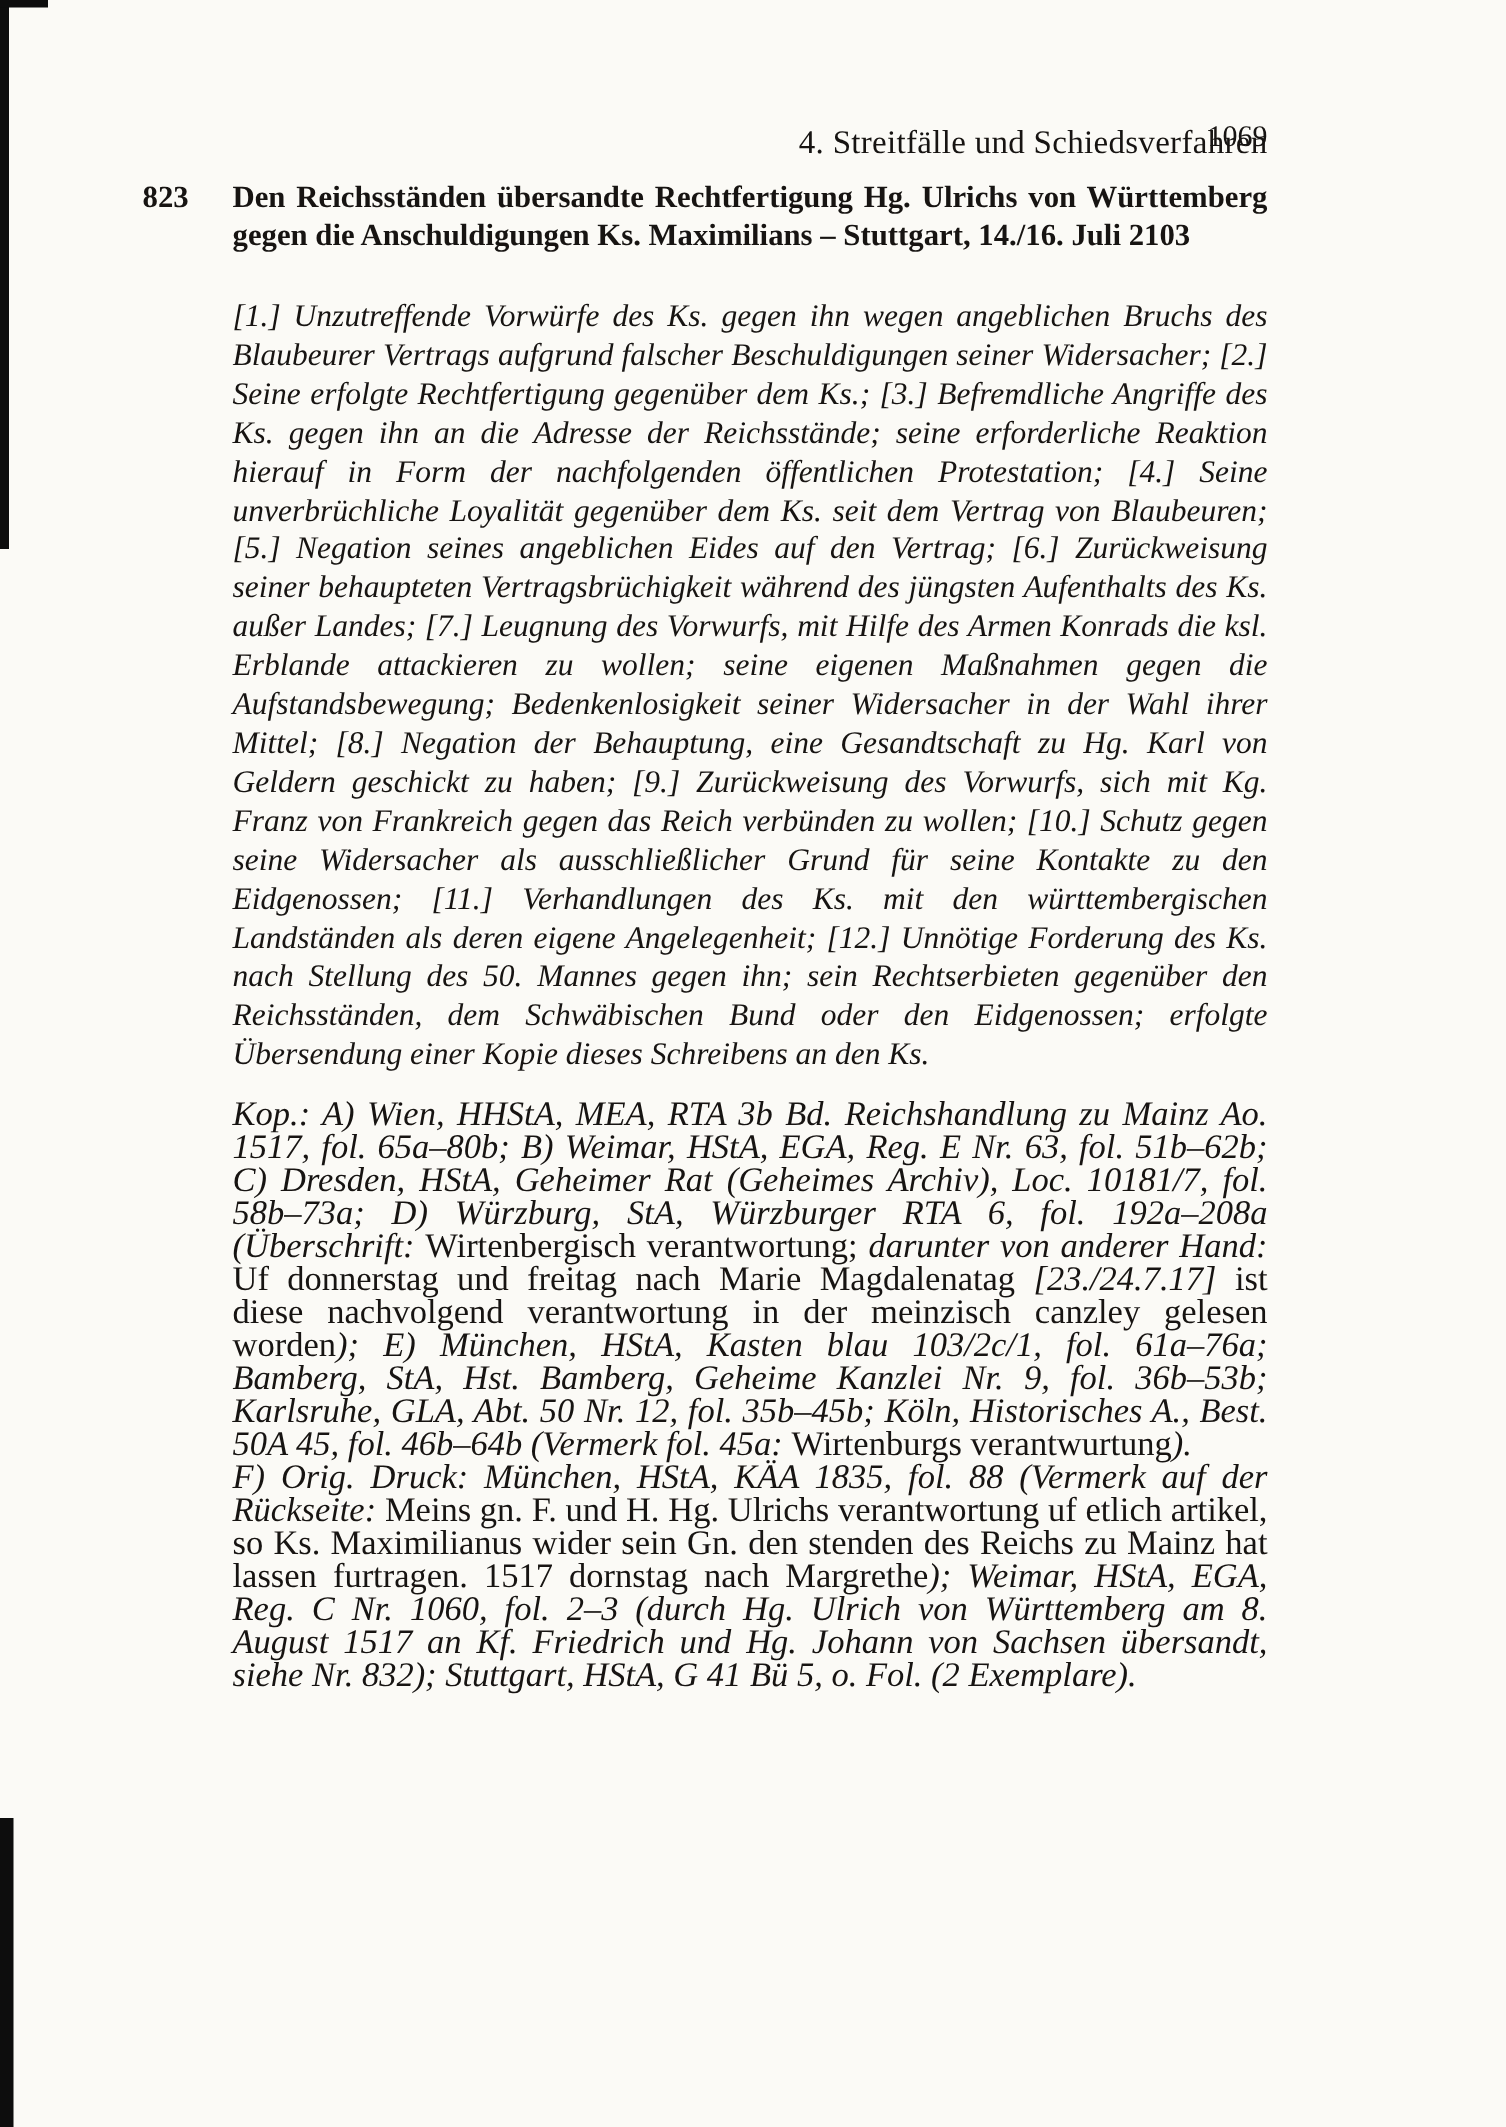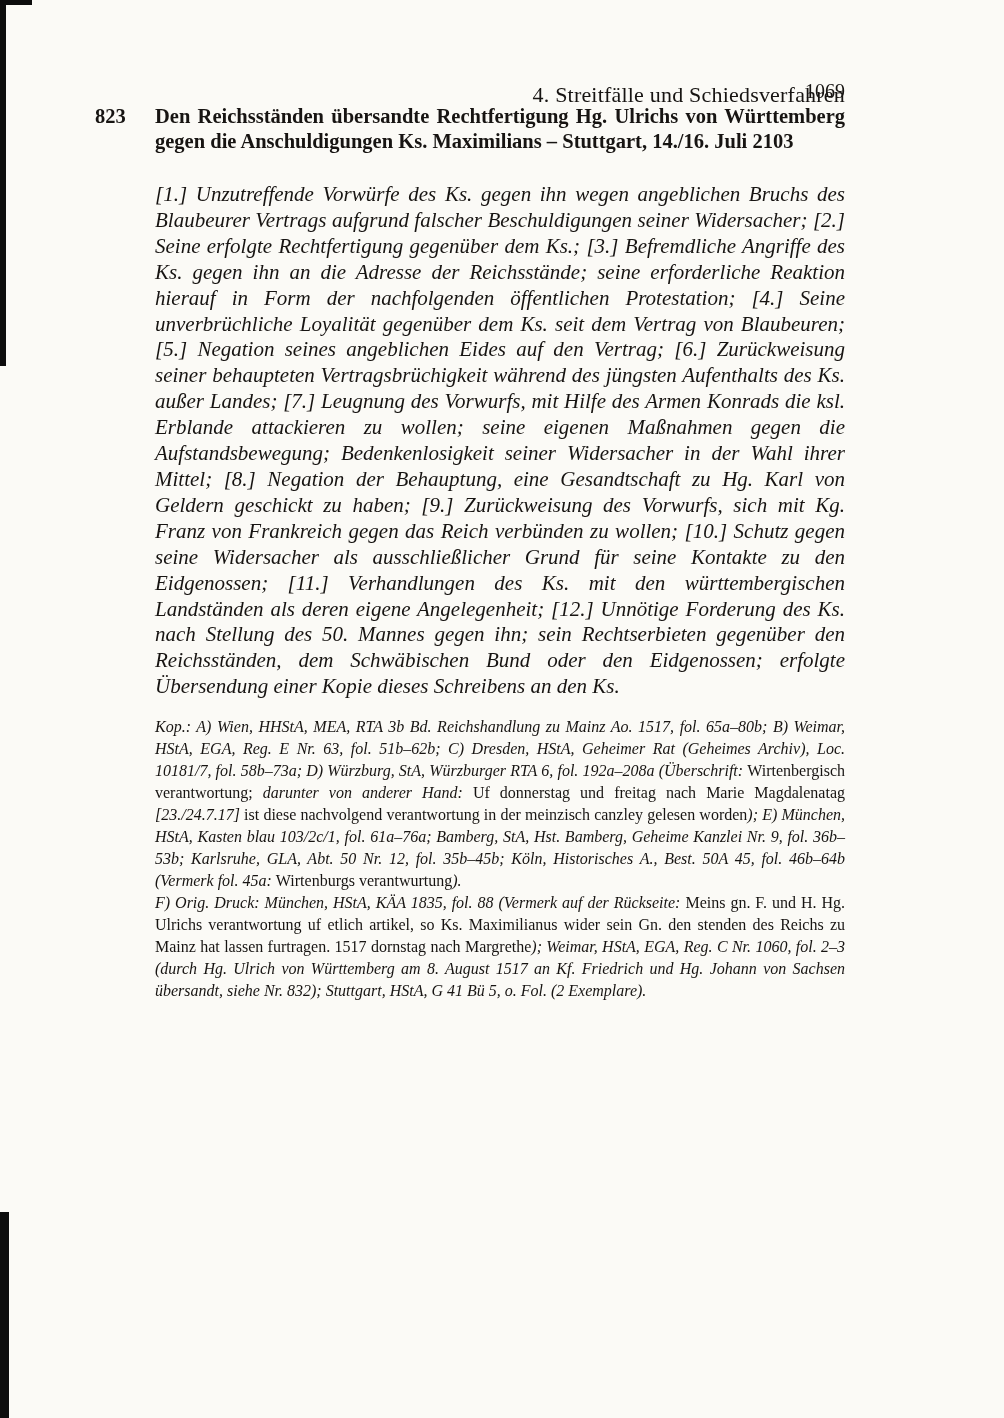--- a/index.html
+++ b/index.html
@@ -25,37 +25,37 @@
   .text-column{position:absolute;left:155px;top:82px;width:690px;}
 
   .header-row{position:relative;height:22px;}
   .running-header{
     position:absolute;left:0;right:0;top:0;
     text-align:right;font-size:22px;letter-spacing:.2px;
   }
   .page-number{position:absolute;right:0;top:-2px;font-size:20px;}
 
   .entry-title-block{
-    position:relative;margin-top:0;
+    position:relative;margin-top:16px;
     font-weight:bold;font-size:20.5px;line-height:25px;
     text-align:justify;
     hyphens:auto;-webkit-hyphens:auto;
   }
   .entry-number{position:absolute;left:-60px;top:0;}
 
   .entry-summary{
     margin-top:28px;
     font-style:italic;font-size:21px;line-height:25.9px;
     text-align:justify;
     hyphens:auto;-webkit-hyphens:auto;
   }
 
   .apparatus{
     margin-top:16px;
-    font-size:16px;line-height:22px;
+    font-size:23px;line-height:22px;
     text-align:justify;
     hyphens:auto;-webkit-hyphens:auto;
   }
   .apparatus p{margin:0;font-style:italic;}
   .seg-italic{font-style:italic;}
   .seg-roman{font-style:normal;}
 </style>
 </head>
 <body>
 

